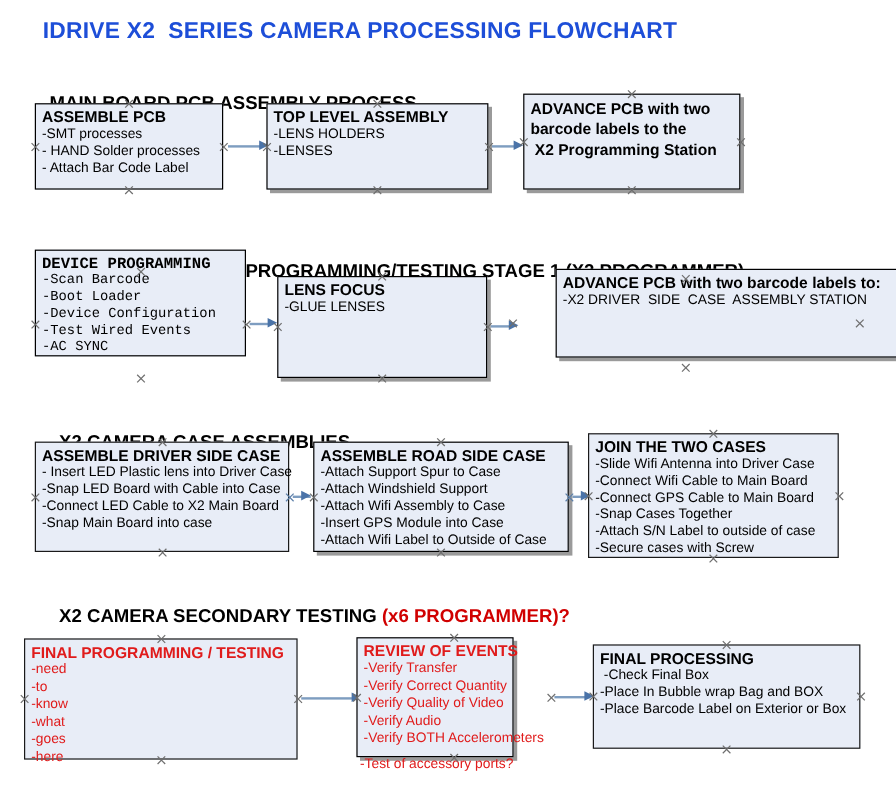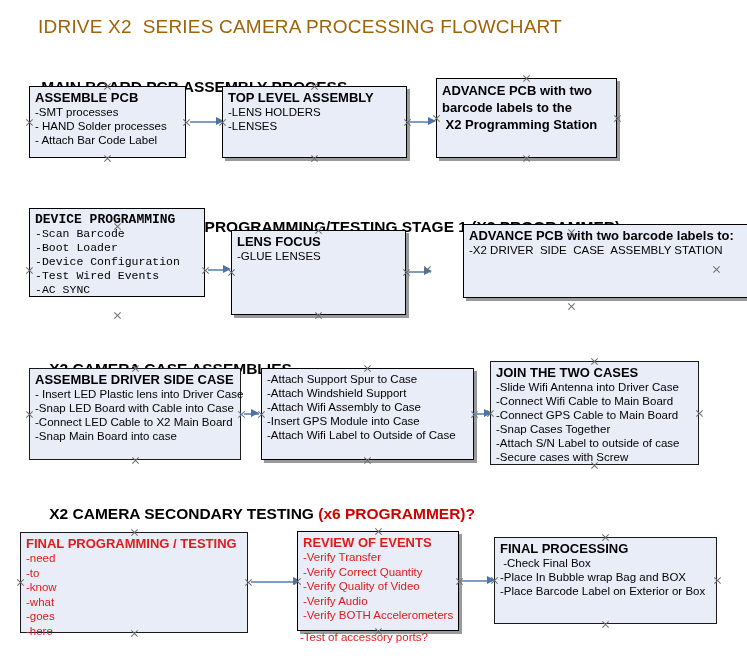--- a/index.html
+++ b/index.html
@@ -21,23 +21,23 @@
   }
 
   
   .doc-title {
     position: absolute;
     left: 0;
     top: 16px;
     width: 600px;
     text-align: center;
     font-size: 19px;
-    font-weight: normal;
+    font-weight: bold;
     letter-spacing: 0.2px;
-    color: #a16207;
+    color: #1d4ed8;
     white-space: pre;
   }
   .section-title {
     position: absolute;
     font-size: 15.5px;
     font-weight: bold;
     color: #000;
     white-space: pre;
   }
   .section-title .accent {
@@ -237,20 +237,21 @@
   </div>
   <div class="handle" style="left:135px; top:368px;"></div>
   <div class="handle" style="left:135px; top:460px;"></div>
   <div class="handle" style="left:29px; top:414px;"></div>
   <div class="handle blue" style="left:241px; top:414px;"></div>
 
   <div class="conn" style="left:244px; top:413px; width:15px;"></div>
   <div class="conn-head" style="left:251px; top:409px;"></div>
 
   <div class="node shadow" style="left:261px; top:368px; width:213px; height:92px;">
+    <div class="node-title">ASSEMBLE ROAD SIDE CASE</div>
     <div class="node-line">-Attach Support Spur to Case</div>
     <div class="node-line">-Attach Windshield Support</div>
     <div class="node-line">-Attach Wifi Assembly to Case</div>
     <div class="node-line">-Insert GPS Module into Case</div>
     <div class="node-line">-Attach Wifi Label to Outside of Case</div>
   </div>
   <div class="handle" style="left:367.5px; top:368px;"></div>
   <div class="handle" style="left:367.5px; top:460px;"></div>
   <div class="handle" style="left:261px; top:414px;"></div>
   <div class="handle blue" style="left:474px; top:414px;"></div>
@@ -286,21 +287,21 @@
     <div class="node-line">-here</div>
   </div>
   <div class="handle" style="left:134px; top:532px;"></div>
   <div class="handle" style="left:134px; top:633px;"></div>
   <div class="handle" style="left:20px; top:582.5px;"></div>
   <div class="handle" style="left:248px; top:582.5px;"></div>
 
   <div class="conn" style="left:251px; top:581px; width:47px;"></div>
   <div class="conn-head" style="left:293px; top:577px;"></div>
 
-  <div class="node red shadow" style="left:297px; top:531px; width:162px; height:100px;">
+  <div class="node red shadow" style="left:297px; top:531px; width:131px; height:100px;">
     <div class="node-title">REVIEW OF EVENTS</div>
     <div class="node-line">-Verify Transfer</div>
     <div class="node-line">-Verify Correct Quantity</div>
     <div class="node-line">-Verify Quality of Video</div>
     <div class="node-line">-Verify Audio</div>
     <div class="node-line">-Verify BOTH Accelerometers</div>
   </div>
   <div class="overflow-line" style="left:300px; top:630px;">-Test of accessory ports?</div>
   <div class="handle" style="left:378px; top:531px;"></div>
   <div class="handle" style="left:378px; top:631px;"></div>

